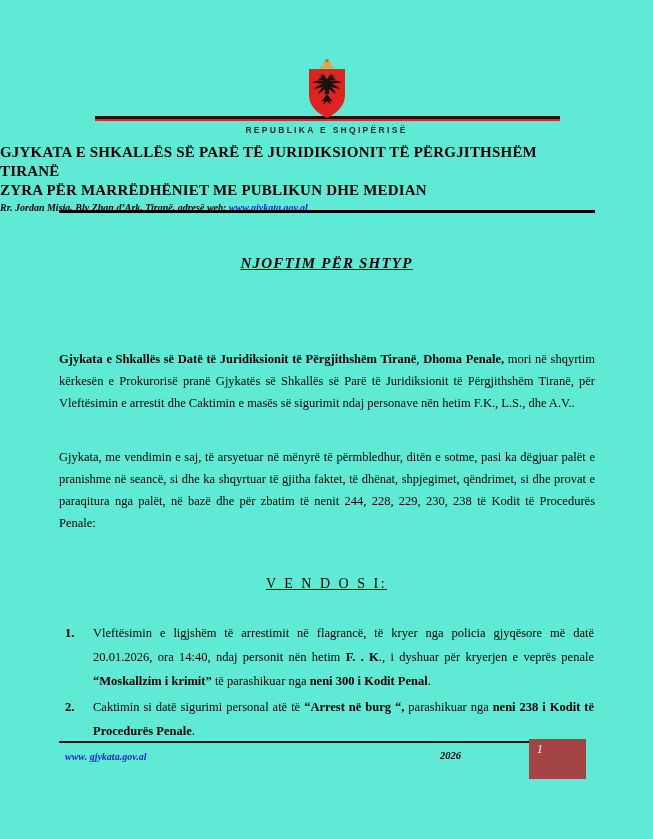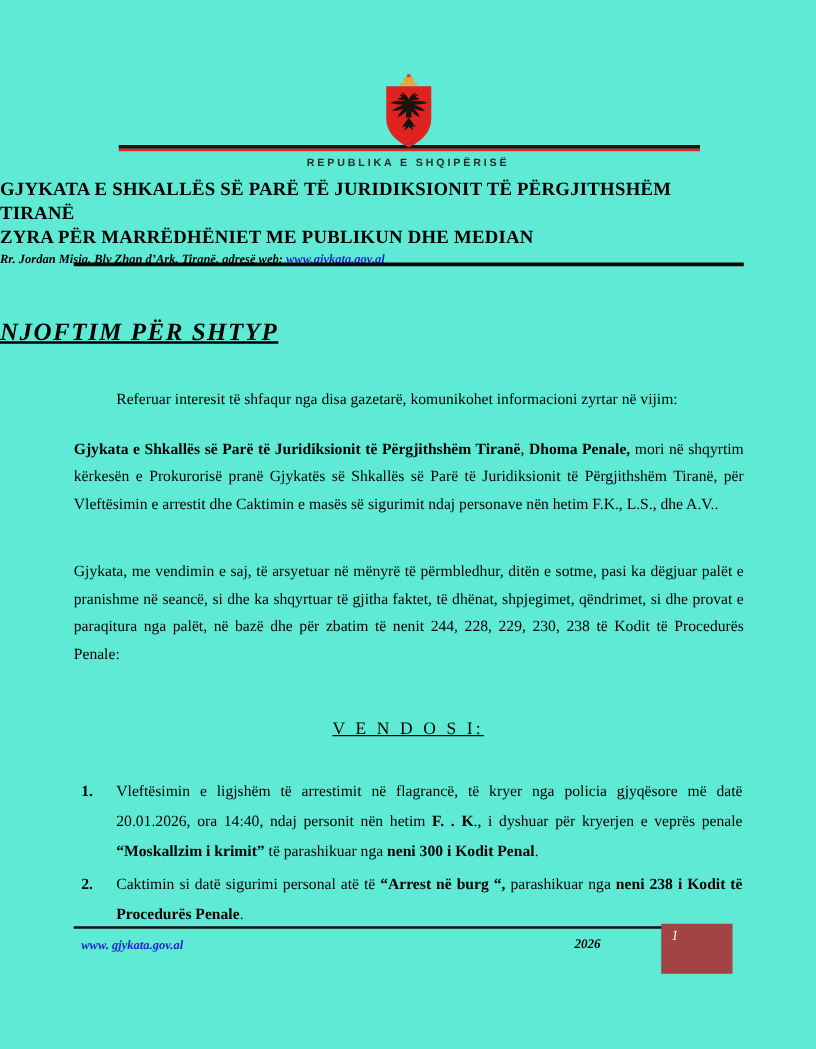--- a/index.html
+++ b/index.html
@@ -16,41 +16,41 @@
     letter-spacing:2.3px; color:#2b2b2b; }
 
   .title-block { position:absolute; top:143px; left:0; width:100%; text-align:left; font-weight:bold; }
   .t { font-size:15px; line-height:19px; letter-spacing:.2px; }
   .addr { font-size:10px; font-style:italic; font-weight:bold; margin-top:2px; }
   .link { color:#2222cc; cursor:pointer; }
 
   .rule-thick { position:absolute; top:210px; left:59px; width:536px; height:2.6px; background:#000; }
   .date { position:absolute; top:215px; left:0; width:547px; text-align:right; font-weight:bold; font-size:14px; }
 
-  .press-heading { position:absolute; top:255px; left:0; width:100%; text-align:left;
-    font-size:20px; font-weight:bold; font-style:italic; letter-spacing:1.2px; }
+  .press-heading { position:absolute; top:255px; left:0; width:100%; text-align:center;
+    font-size:15px; font-weight:bold; font-style:italic; letter-spacing:1.2px; }
   .u { text-decoration:underline; }
 
   .p { position:absolute; left:59px; width:536px; text-align:justify; font-size:12.5px; line-height:22px; }
   .p1 { top:308px; width:556px; text-indent:34px; text-align:left; }
   .p2 { top:348px; }
   .p3 { top:446px; }
   .b { font-weight:bold; }
 
   .vendosi { position:absolute; top:576px; left:0; width:100%; text-align:center;
     font-size:14px; letter-spacing:2.5px; }
 
   .list { position:absolute; top:621px; left:65px; width:529px; }
   .li { display:flex; margin-bottom:2px; }
   .num { font-weight:bold; width:28px; flex:none; font-size:12.5px; line-height:24px; }
   .li-text { flex:1; text-align:justify; font-size:12.5px; line-height:24px; }
 
   .footer-rule { position:absolute; top:741px; left:59px; width:474px; height:2px; background:#111; }
   .footer-link { position:absolute; top:751px; left:65px; font-size:10px; font-weight:bold; font-style:italic; }
-  .footer-year { position:absolute; top:750px; left:440px; width:60px; text-align:center;
+  .footer-year { position:absolute; top:750px; left:440px; width:60px; 
     font-size:10.5px; font-weight:bold; font-style:italic; }
   .page-box { position:absolute; top:739px; left:529px; width:57px; height:40px; background:#a34343;
     color:#fff; font-style:italic; font-size:11.5px; padding:4px 0 0 8px; }
 </style>
 </head>
 <body>
 
 <div class="page">
 
   <div class="rule-black"></div>
@@ -77,23 +77,22 @@
     <div class="t">GJYKATA E SHKALLËS SË PARË TË JURIDIKSIONIT TË PËRGJITHSHËM</div>
     <div class="t">TIRANË</div>
     <div class="t">ZYRA PËR MARRËDHËNIET ME PUBLIKUN DHE MEDIAN</div>
     <div class="addr"><span>Rr. Jordan Misja, Blv Zhan d’Ark, Tiranë, adresë web: </span><a class="link">www.gjykata.gov.al</a></div>
   </div>
 
   <div class="rule-thick"></div>
 
   <div class="press-heading"><span class="u">NJOFTIM PËR SHTYP</span></div>
 
-  <p class="p p1">Referuar interesit të shfaqur nga disa gazetarë, komunikohet informacioni zyrtar në vijim:</p>
 
-  <p class="p p2"><span class="b">Gjykata e Shkallës së Parë të Juridiksionit të Përgjithshëm Tiranë</span><span>, </span><span class="b">Dhoma Penale,</span><span> mori në shqyrtim kërkesën e Prokurorisë pranë Gjykatës së Shkallës së Parë të Juridiksionit të Përgjithshëm Tiranë, për Vleftësimin e arrestit dhe Caktimin e masës së sigurimit ndaj personave nën hetim F.K., L.S., dhe A.V..</span></p>
+  <p class="p p2"><span class="b">Gjykata e Shkallës së Datë të Juridiksionit të Përgjithshëm Tiranë</span><span>, </span><span class="b">Dhoma Penale,</span><span> mori në shqyrtim kërkesën e Prokurorisë pranë Gjykatës së Shkallës së Parë të Juridiksionit të Përgjithshëm Tiranë, për Vleftësimin e arrestit dhe Caktimin e masës së sigurimit ndaj personave nën hetim F.K., L.S., dhe A.V..</span></p>
 
   <p class="p p3">Gjykata, me vendimin e saj, të arsyetuar në mënyrë të përmbledhur, ditën e sotme, pasi ka dëgjuar palët e pranishme në seancë, si dhe ka shqyrtuar të gjitha faktet, të dhënat, shpjegimet, qëndrimet, si dhe provat e paraqitura nga palët, në bazë dhe për zbatim të nenit 244, 228, 229, 230, 238 të Kodit të Procedurës Penale:</p>
 
   <div class="vendosi"><span class="u">V E N D O S I:</span></div>
 
   <div class="list">
     <div class="li">
       <span class="num">1.</span>
       <span class="li-text"><span>Vleftësimin e ligjshëm të arrestimit në flagrancë, të kryer nga policia gjyqësore më datë 20.01.2026, ora 14:40, ndaj personit nën hetim </span><span class="b">F. . K</span><span>., i dyshuar për kryerjen e veprës penale </span><span class="b">“Moskallzim i krimit”</span><span> të parashikuar nga </span><span class="b">neni 300 i Kodit Penal</span><span>.</span></span>
     </div>

